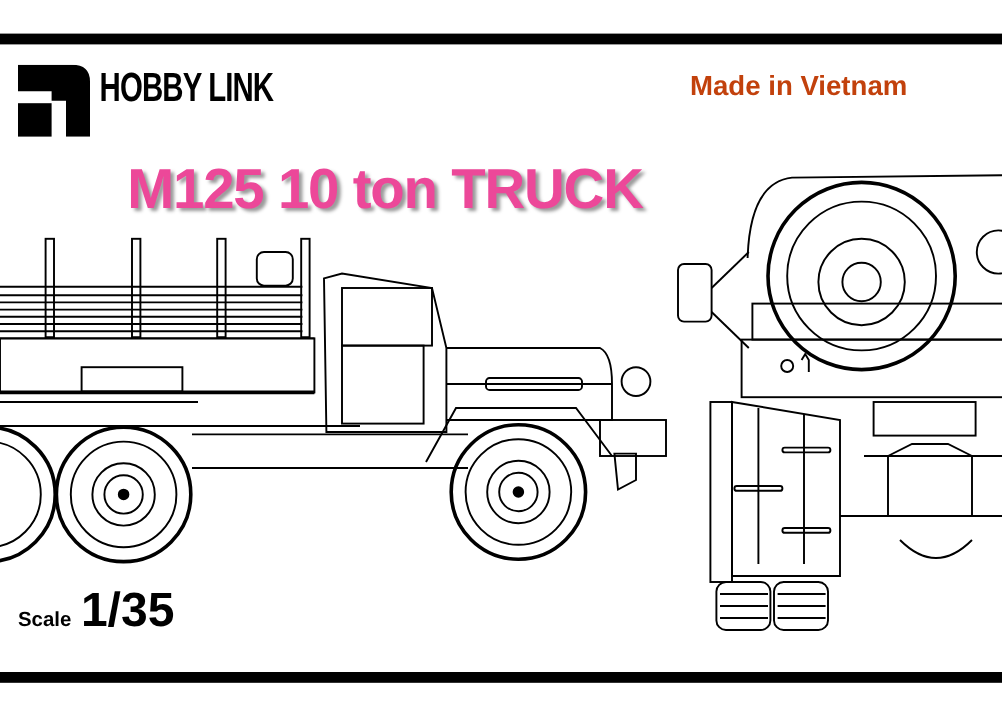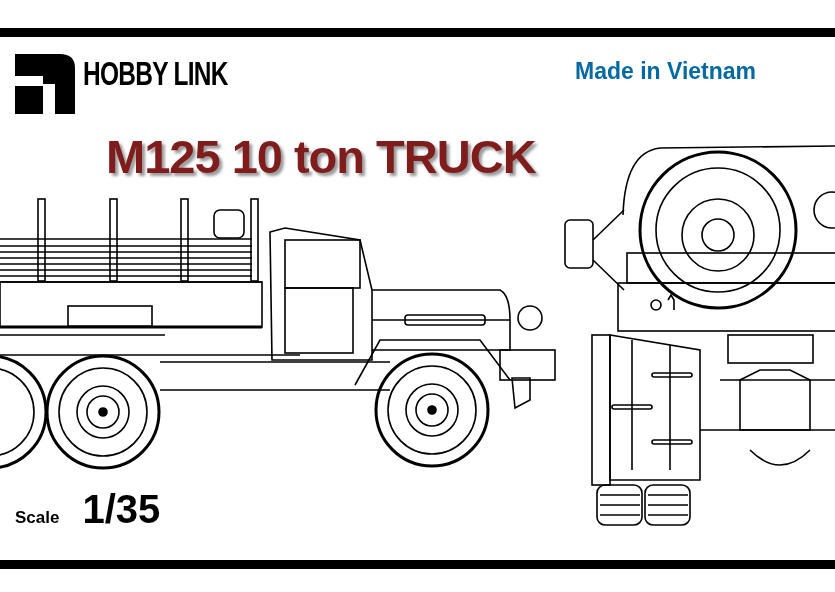--- a/index.html
+++ b/index.html
@@ -3,25 +3,25 @@
 <meta charset="utf-8">
 <style>
   html,body{margin:0;padding:0;background:#fff;}
   body{width:835px;height:592px;position:relative;overflow:hidden;font-family:"Liberation Sans",sans-serif;}
   .bar{position:absolute;left:0;width:835px;background:#000;}
   .bar.top{top:28px;height:9px;}
   .bar.bottom{top:560px;height:9px;}
   .logo{position:absolute;left:15px;top:54px;display:flex;align-items:flex-start;}
   .logo-mark{width:60px;height:60px;}
   .logo-text{font-family:"Liberation Sans",sans-serif;font-weight:bold;font-size:34px;letter-spacing:-1px;transform:scaleX(0.72);transform-origin:left bottom;margin-left:8px;line-height:1;color:#000;white-space:nowrap;position:relative;top:2px;}
-  .made{position:absolute;left:575px;top:58px;font-weight:bold;font-size:23px;color:#0369a1;}
-  .title{position:absolute;left:106px;top:133px;font-weight:bold;font-size:47px;color:#7f1d1d;letter-spacing:-1px;text-shadow:3px 3px 3px #9a9a9a;line-height:1;white-space:nowrap;}
+  .made{position:absolute;left:575px;top:58px;font-weight:bold;font-size:23px;color:#c2410c;}
+  .title{position:absolute;left:106px;top:133px;font-weight:bold;font-size:47px;color:#ec4899;letter-spacing:-1px;text-shadow:3px 3px 3px #9a9a9a;line-height:1;white-space:nowrap;}
   .scale{position:absolute;left:15px;top:487px;color:#000;font-weight:bold;white-space:nowrap;}
   .scale .lbl{font-size:17px;}
-  .scale .val{font-size:40px;margin-left:23px;}
+  .scale .val{font-size:40px;margin-left:8px;}
   svg.draw{position:absolute;left:0;top:0;}
   .draw *{fill:none;stroke:#000;stroke-width:1.6;}
   .draw .f{fill:#000;}
   .draw .w{fill:#fff;}
   .draw .thick{stroke-width:3;}
 </style>
 </head>
 <body>
 
 <div class="bar top"></div>

